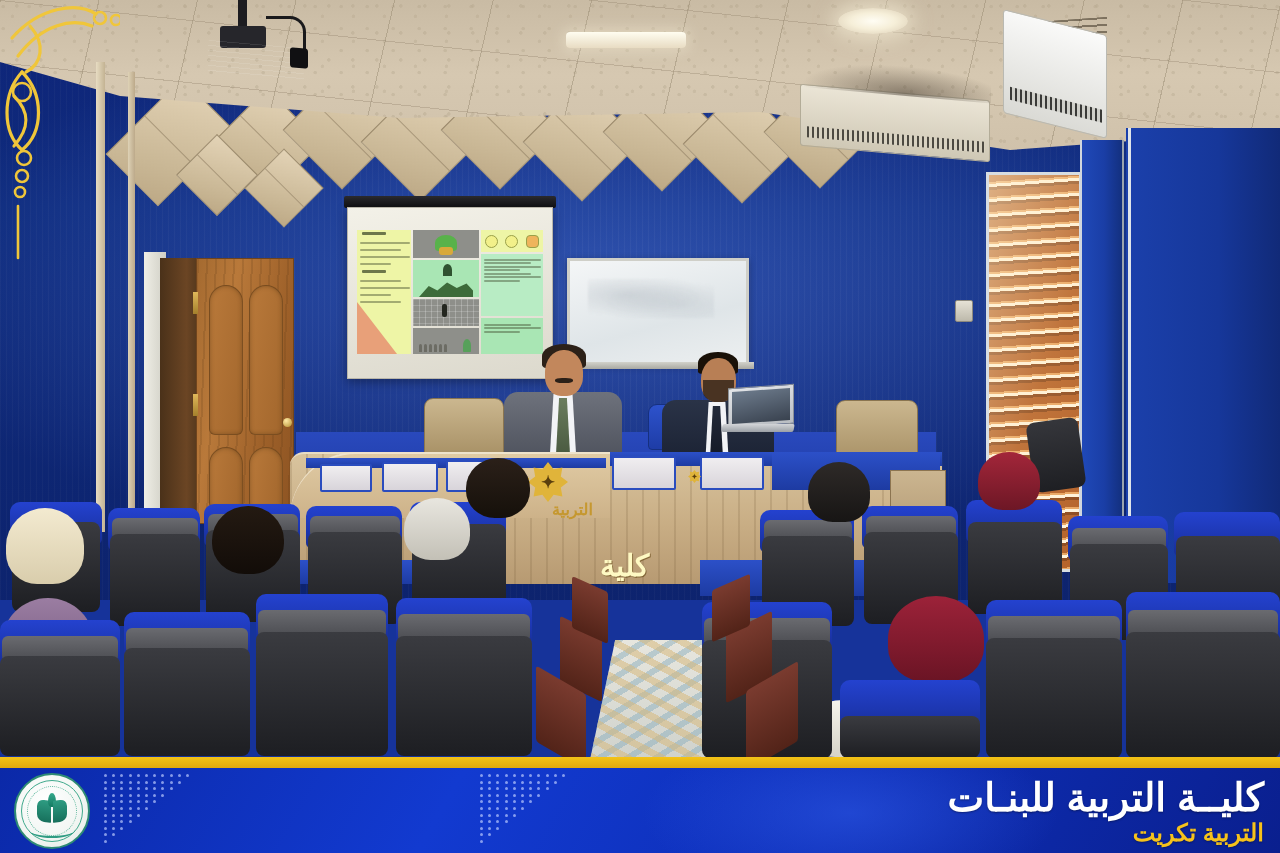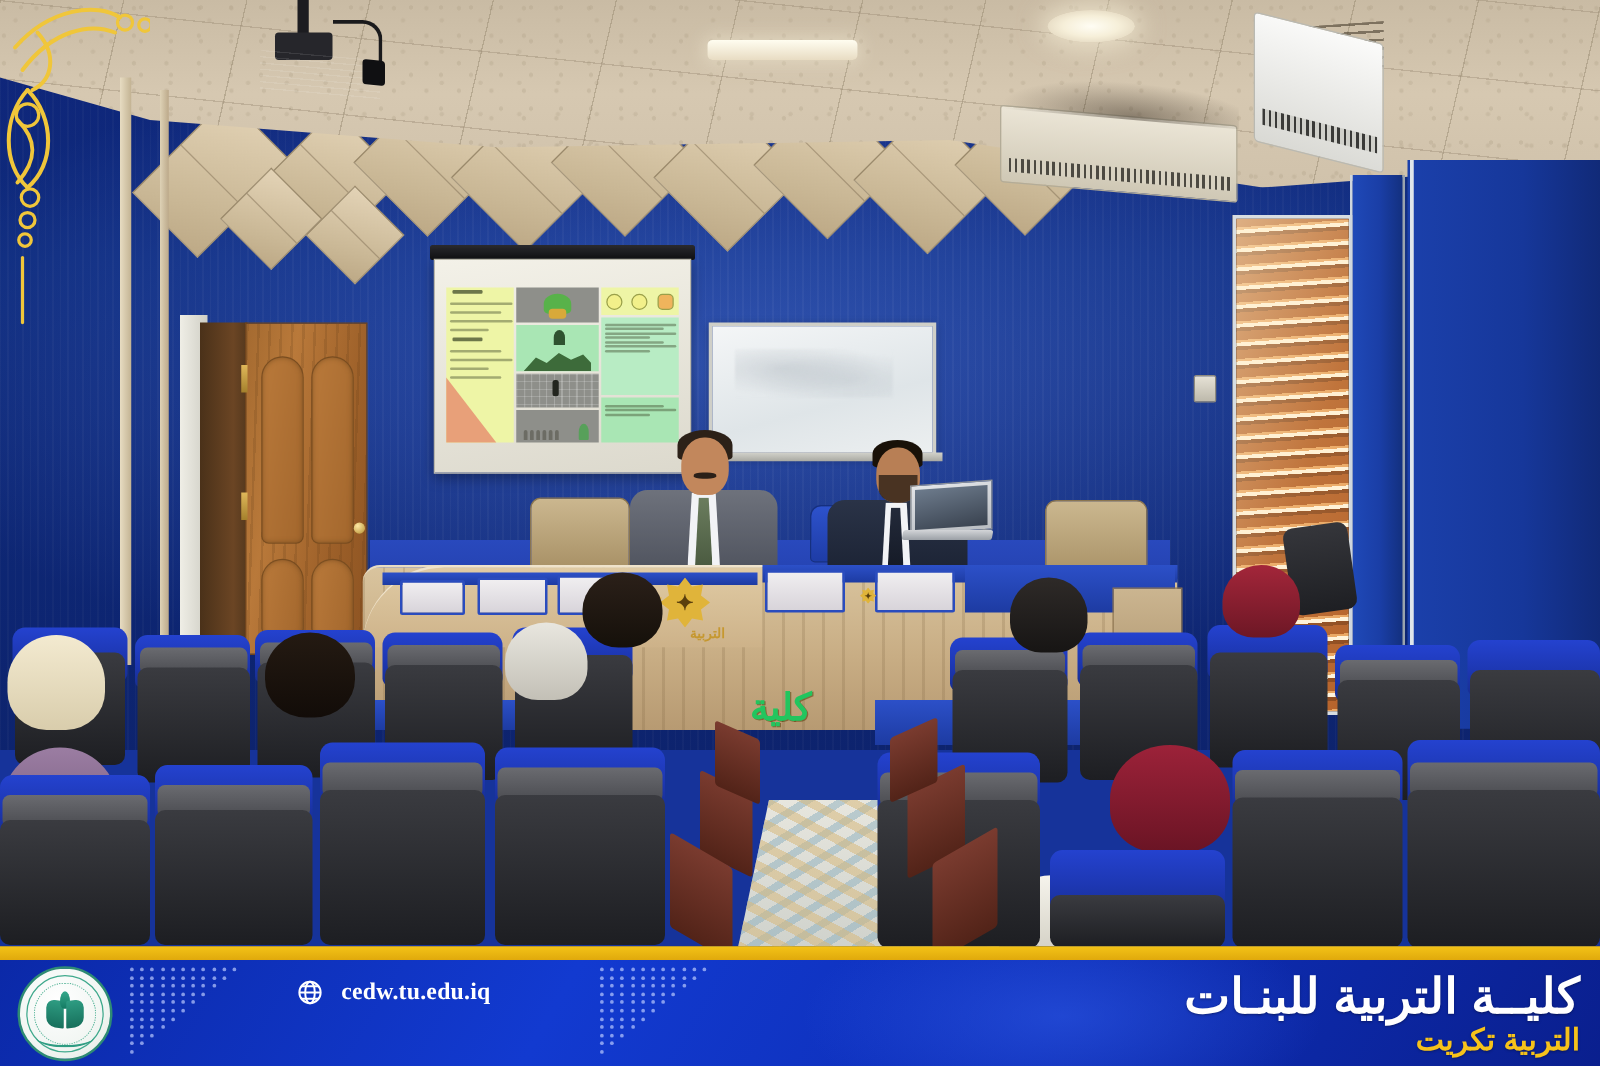--- a/index.html
+++ b/index.html
@@ -171,27 +171,27 @@
   .emblem8{
     position:absolute; width:40px; height:40px;
     background:#e0b43a;
     clip-path: polygon(50% 0%, 64% 18%, 86% 14%, 82% 36%, 100% 50%, 82% 64%, 86% 86%, 64% 82%, 50% 100%, 36% 82%, 14% 86%, 18% 64%, 0% 50%, 18% 36%, 14% 14%, 36% 18%);
     display:flex; align-items:center; justify-content:center;
     font-size:17px; color:#5a3f0d; font-weight:bold;
   }
   .emblem8.sm{ width:13px; height:13px; font-size:7px; }
   .podium-arabic{
     position:absolute; left:600px; top:548px;
-    font-size:30px; font-weight:bold; color:#22c55e;
+    font-size:30px; font-weight:bold; color:#fef9c3;
     text-shadow:1px 1px 0 rgba(90,60,10,.55);
     letter-spacing:1px; direction:rtl;
   }
   .podium-arabic2{
     position:absolute; left:552px; top:500px;
-    font-size:11px; font-weight:bold; color:#c59526; direction:rtl; opacity:.9;
+    font-size:16px; font-weight:bold; color:#c59526; direction:rtl; opacity:.9;
   }
 
   
   .exec-chair{ position:absolute; background:linear-gradient(180deg,#cbb78f,#a89166);
     border-radius:9px 9px 4px 4px; border:1px solid #8a7550; }
   .exec-chair.blue{ background:linear-gradient(180deg,#2d52cc,#1e3ca6); border-color:#16307f; }
 
   
   .person{ position:absolute; }
   .p-head{ position:absolute; border-radius:48% 48% 42% 42%; background:#c2875c; }
@@ -752,32 +752,20 @@
     <div class="f-logo">
       <div class="f-logo-ring"></div>
       <div class="f-logo-ring2"></div>
       <div class="f-logo-book">
         <div class="f-logo-flame"></div>
       </div>
       <div class="f-logo-wheat"></div>
     </div>
 
     <div class="f-col" style="left:236px;">
-      <div class="f-row">
-        <span class="f-ico">
-          <svg width="22" height="22" viewBox="0 0 24 24" fill="none" stroke="#fff" stroke-width="1.7">
-            <circle cx="12" cy="12" r="9.3"></circle>
-            <ellipse cx="12" cy="12" rx="4.2" ry="9.3"></ellipse>
-            <line x1="2.7" y1="12" x2="21.3" y2="12"></line>
-            <line x1="4.3" y1="6.6" x2="19.7" y2="6.6"></line>
-            <line x1="4.3" y1="17.4" x2="19.7" y2="17.4"></line>
-          </svg>
-        </span>
-        <span class="f-txt">cedw.tu.edu.iq</span>
-      </div>
     </div>
 
     <div class="f-col" style="left:596px;">
     </div>
 
     <div class="f-ar">
       <div class="f-ar-1">كليــة التربية للبنـات</div>
       <div class="f-ar-2">التربية تكريت</div>
     </div>
   </div>

